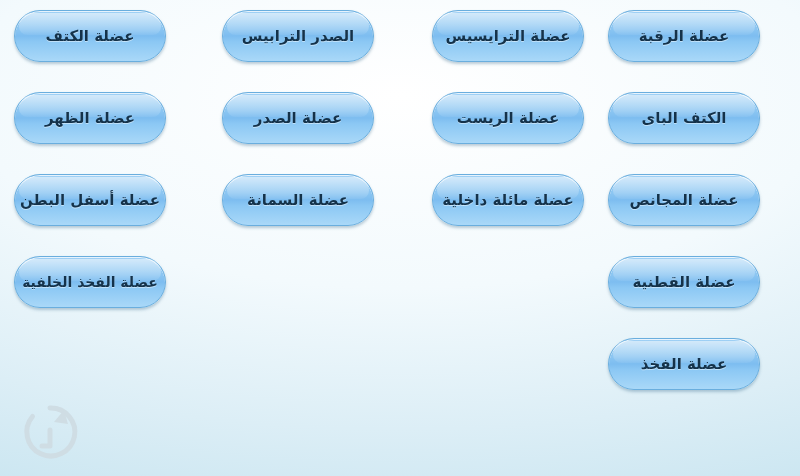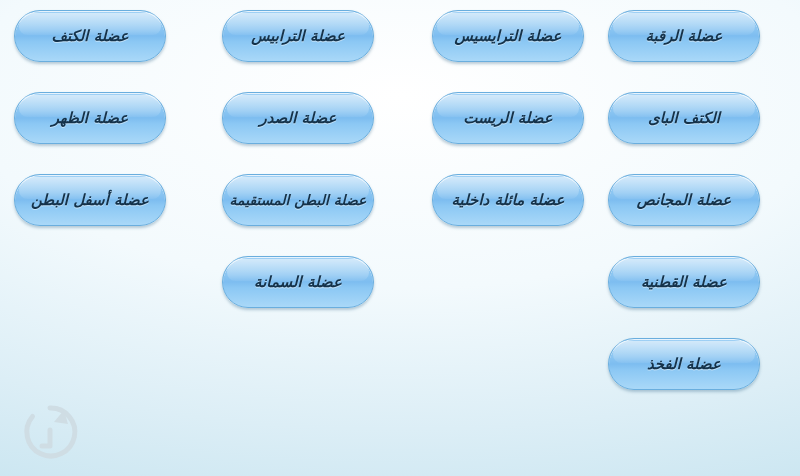--- a/index.html
+++ b/index.html
@@ -68,21 +68,20 @@
     position: relative;
     z-index: 2;
     color: #14324a;
     font-size: 15px;
     font-weight: bold;
     line-height: 1;
     white-space: nowrap;
     text-align: right;
     direction: rtl;
     text-shadow: 0 1px 0 rgba(255,255,255,0.45);
-    font-style: italic;
   }
 
   .pill-label.squeeze {
     font-size: 14px;
     letter-spacing: -0.5px;
   }
 
   #refresh-button {
     position: absolute;
     left: 18px;
@@ -128,43 +127,43 @@
     <div class="pill">
       <span class="pill-label">عضلة الريست</span>
     </div>
     <div class="pill">
       <span class="pill-label">عضلة مائلة داخلية</span>
     </div>
   </div>
 
   <div class="column col-2">
     <div class="pill">
-      <span class="pill-label">عضلة الترابيس</span>
+      <span class="pill-label">الصدر الترابيس</span>
     </div>
     <div class="pill">
       <span class="pill-label">عضلة الصدر</span>
-    </div>
-    <div class="pill">
-      <span class="pill-label squeeze">عضلة البطن المستقيمة</span>
     </div>
     <div class="pill">
       <span class="pill-label">عضلة السمانة</span>
     </div>
   </div>
 
   <div class="column col-3">
     <div class="pill">
       <span class="pill-label">عضلة الكتف</span>
     </div>
     <div class="pill">
       <span class="pill-label">عضلة الظهر</span>
     </div>
     <div class="pill">
       <span class="pill-label">عضلة أسفل البطن</span>
     </div>
+    <div class="pill">
+      <span class="pill-label squeeze">عضلة الفخذ الخلفية</span>
+    </div>
   </div>
 
 </div>
 
 <div id="refresh-button">
   <svg width="64" height="64" viewBox="0 0 64 64">
     <path d="M32 8 A24 24 0 1 1 14.5 16.5" fill="none" stroke="#cfdde4" stroke-width="5" stroke-linecap="round"></path>
     <path d="M46 10 L50 24 L36 22 Z" fill="#cfdde4"></path>
     <path d="M32 30 L32 46 L24 46" fill="none" stroke="#cfdde4" stroke-width="5" stroke-linecap="round" stroke-linejoin="round"></path>
   </svg>

